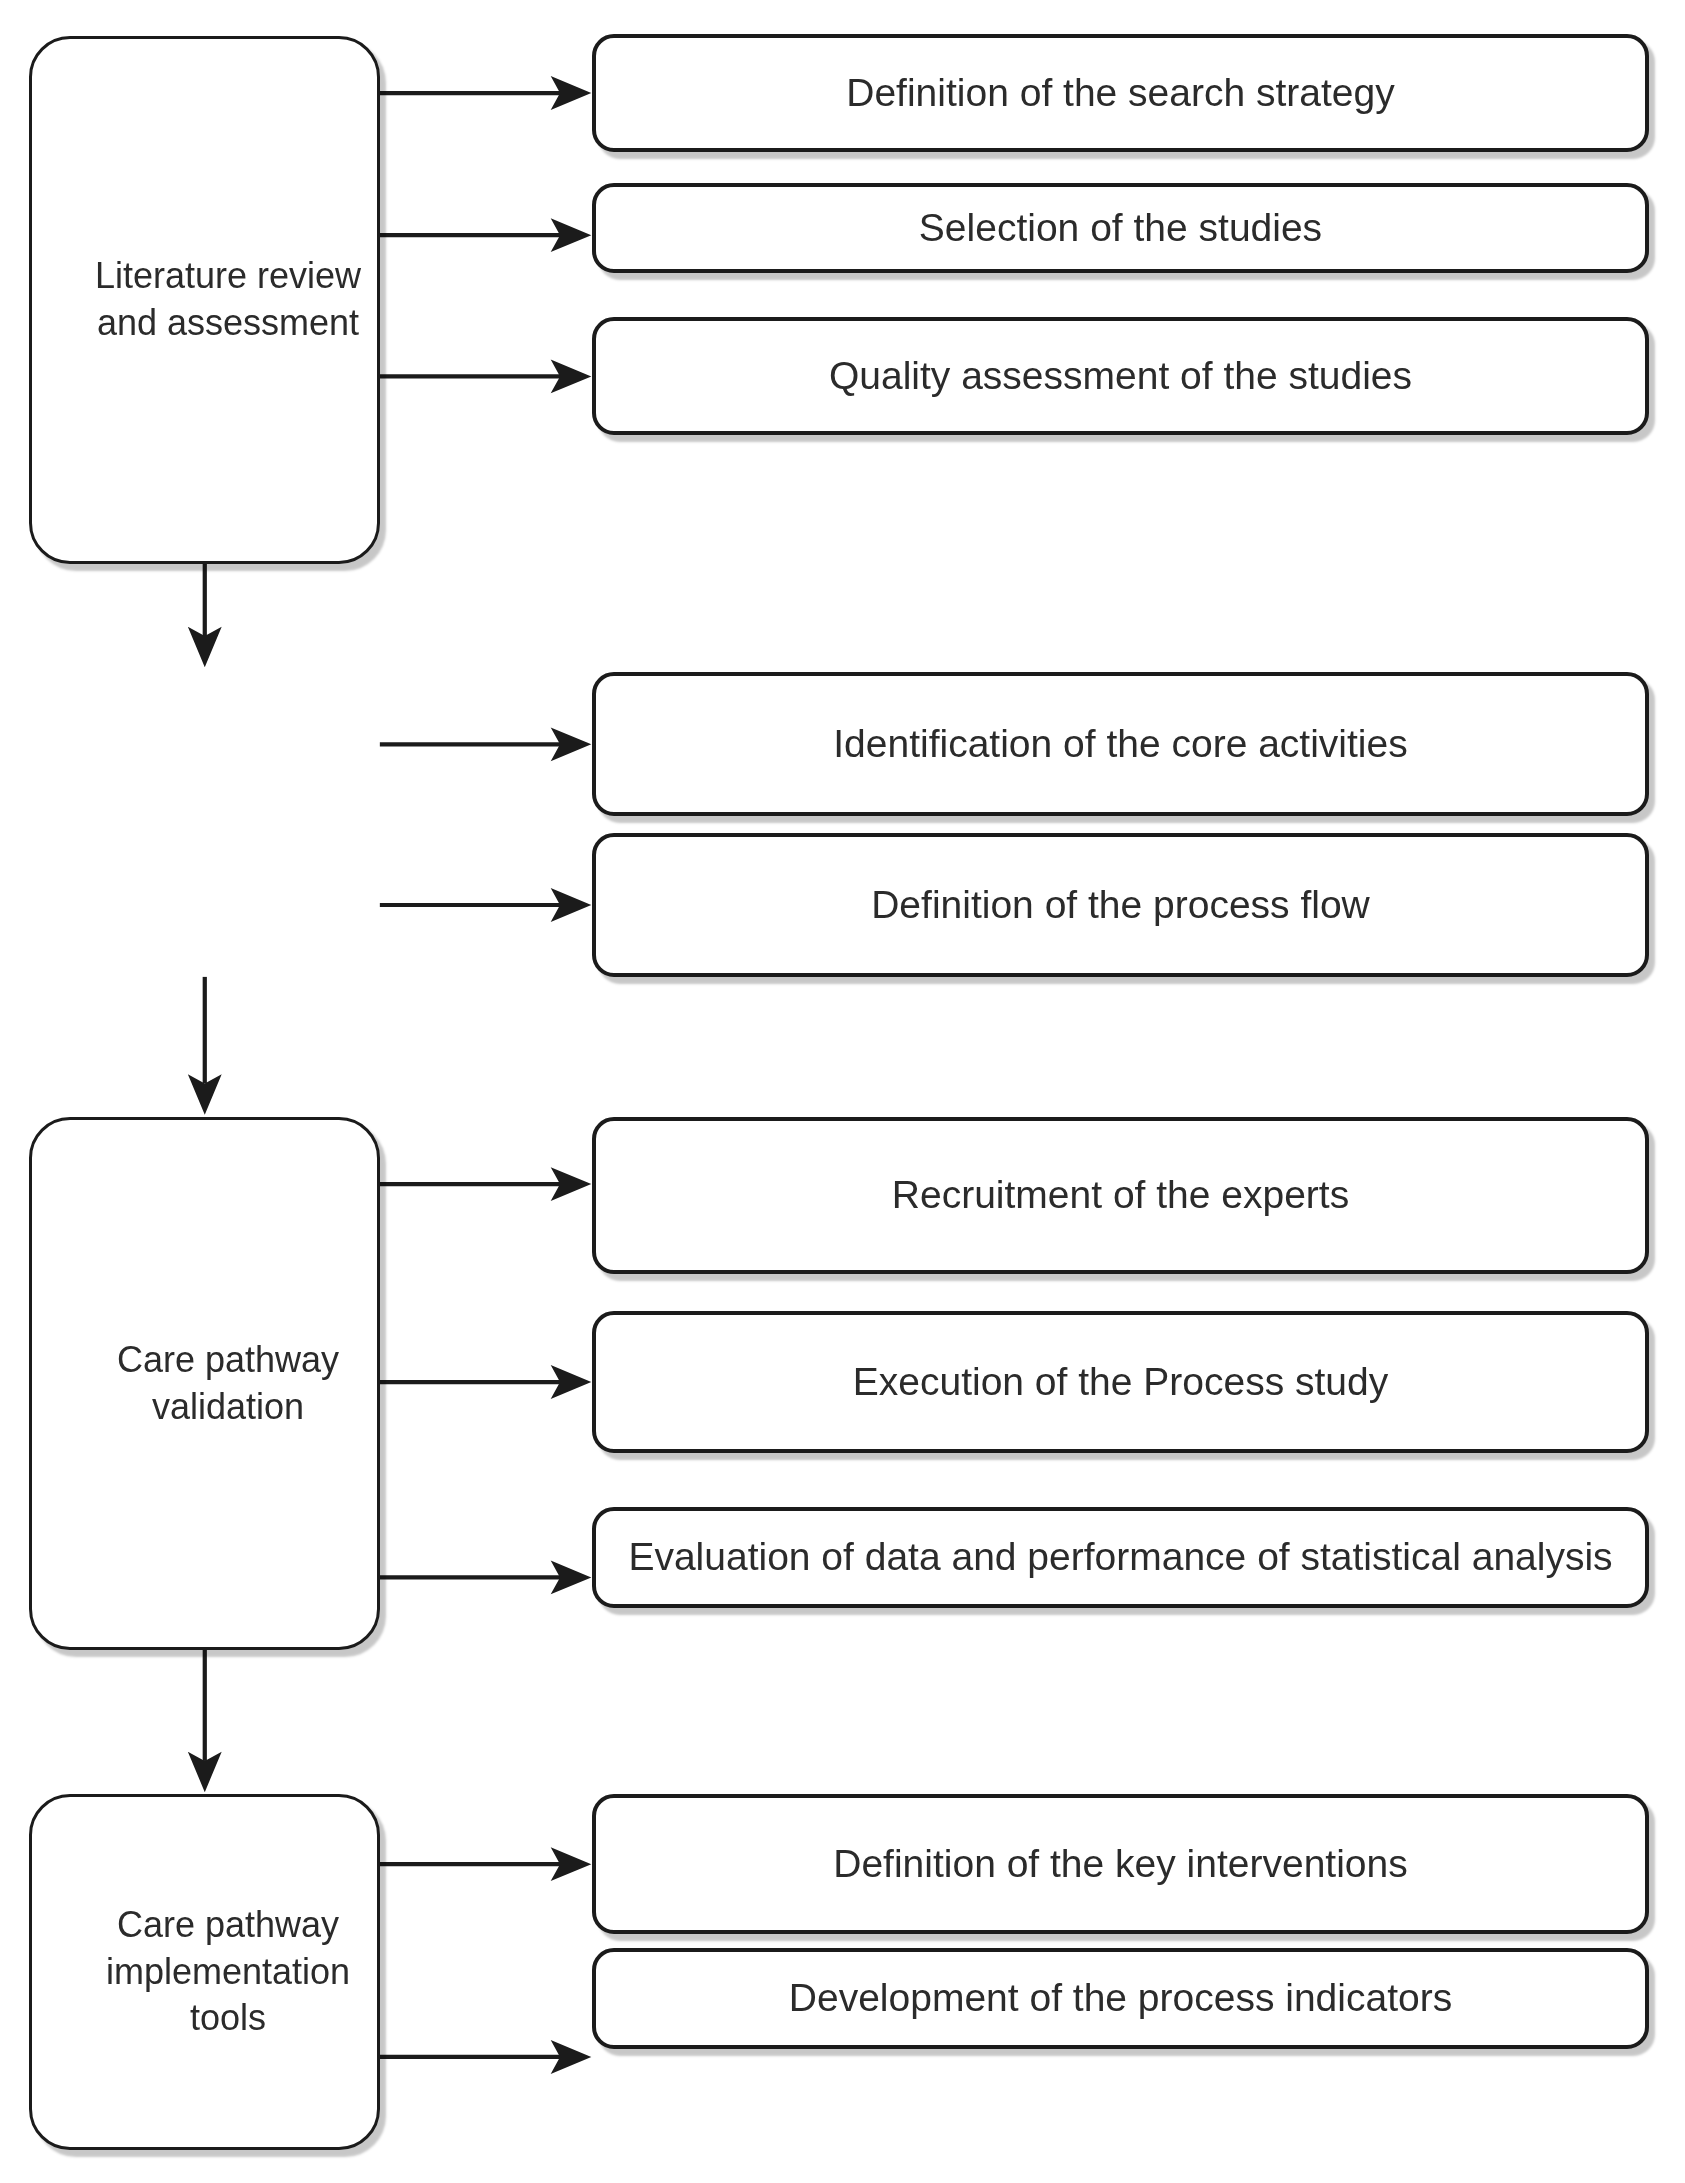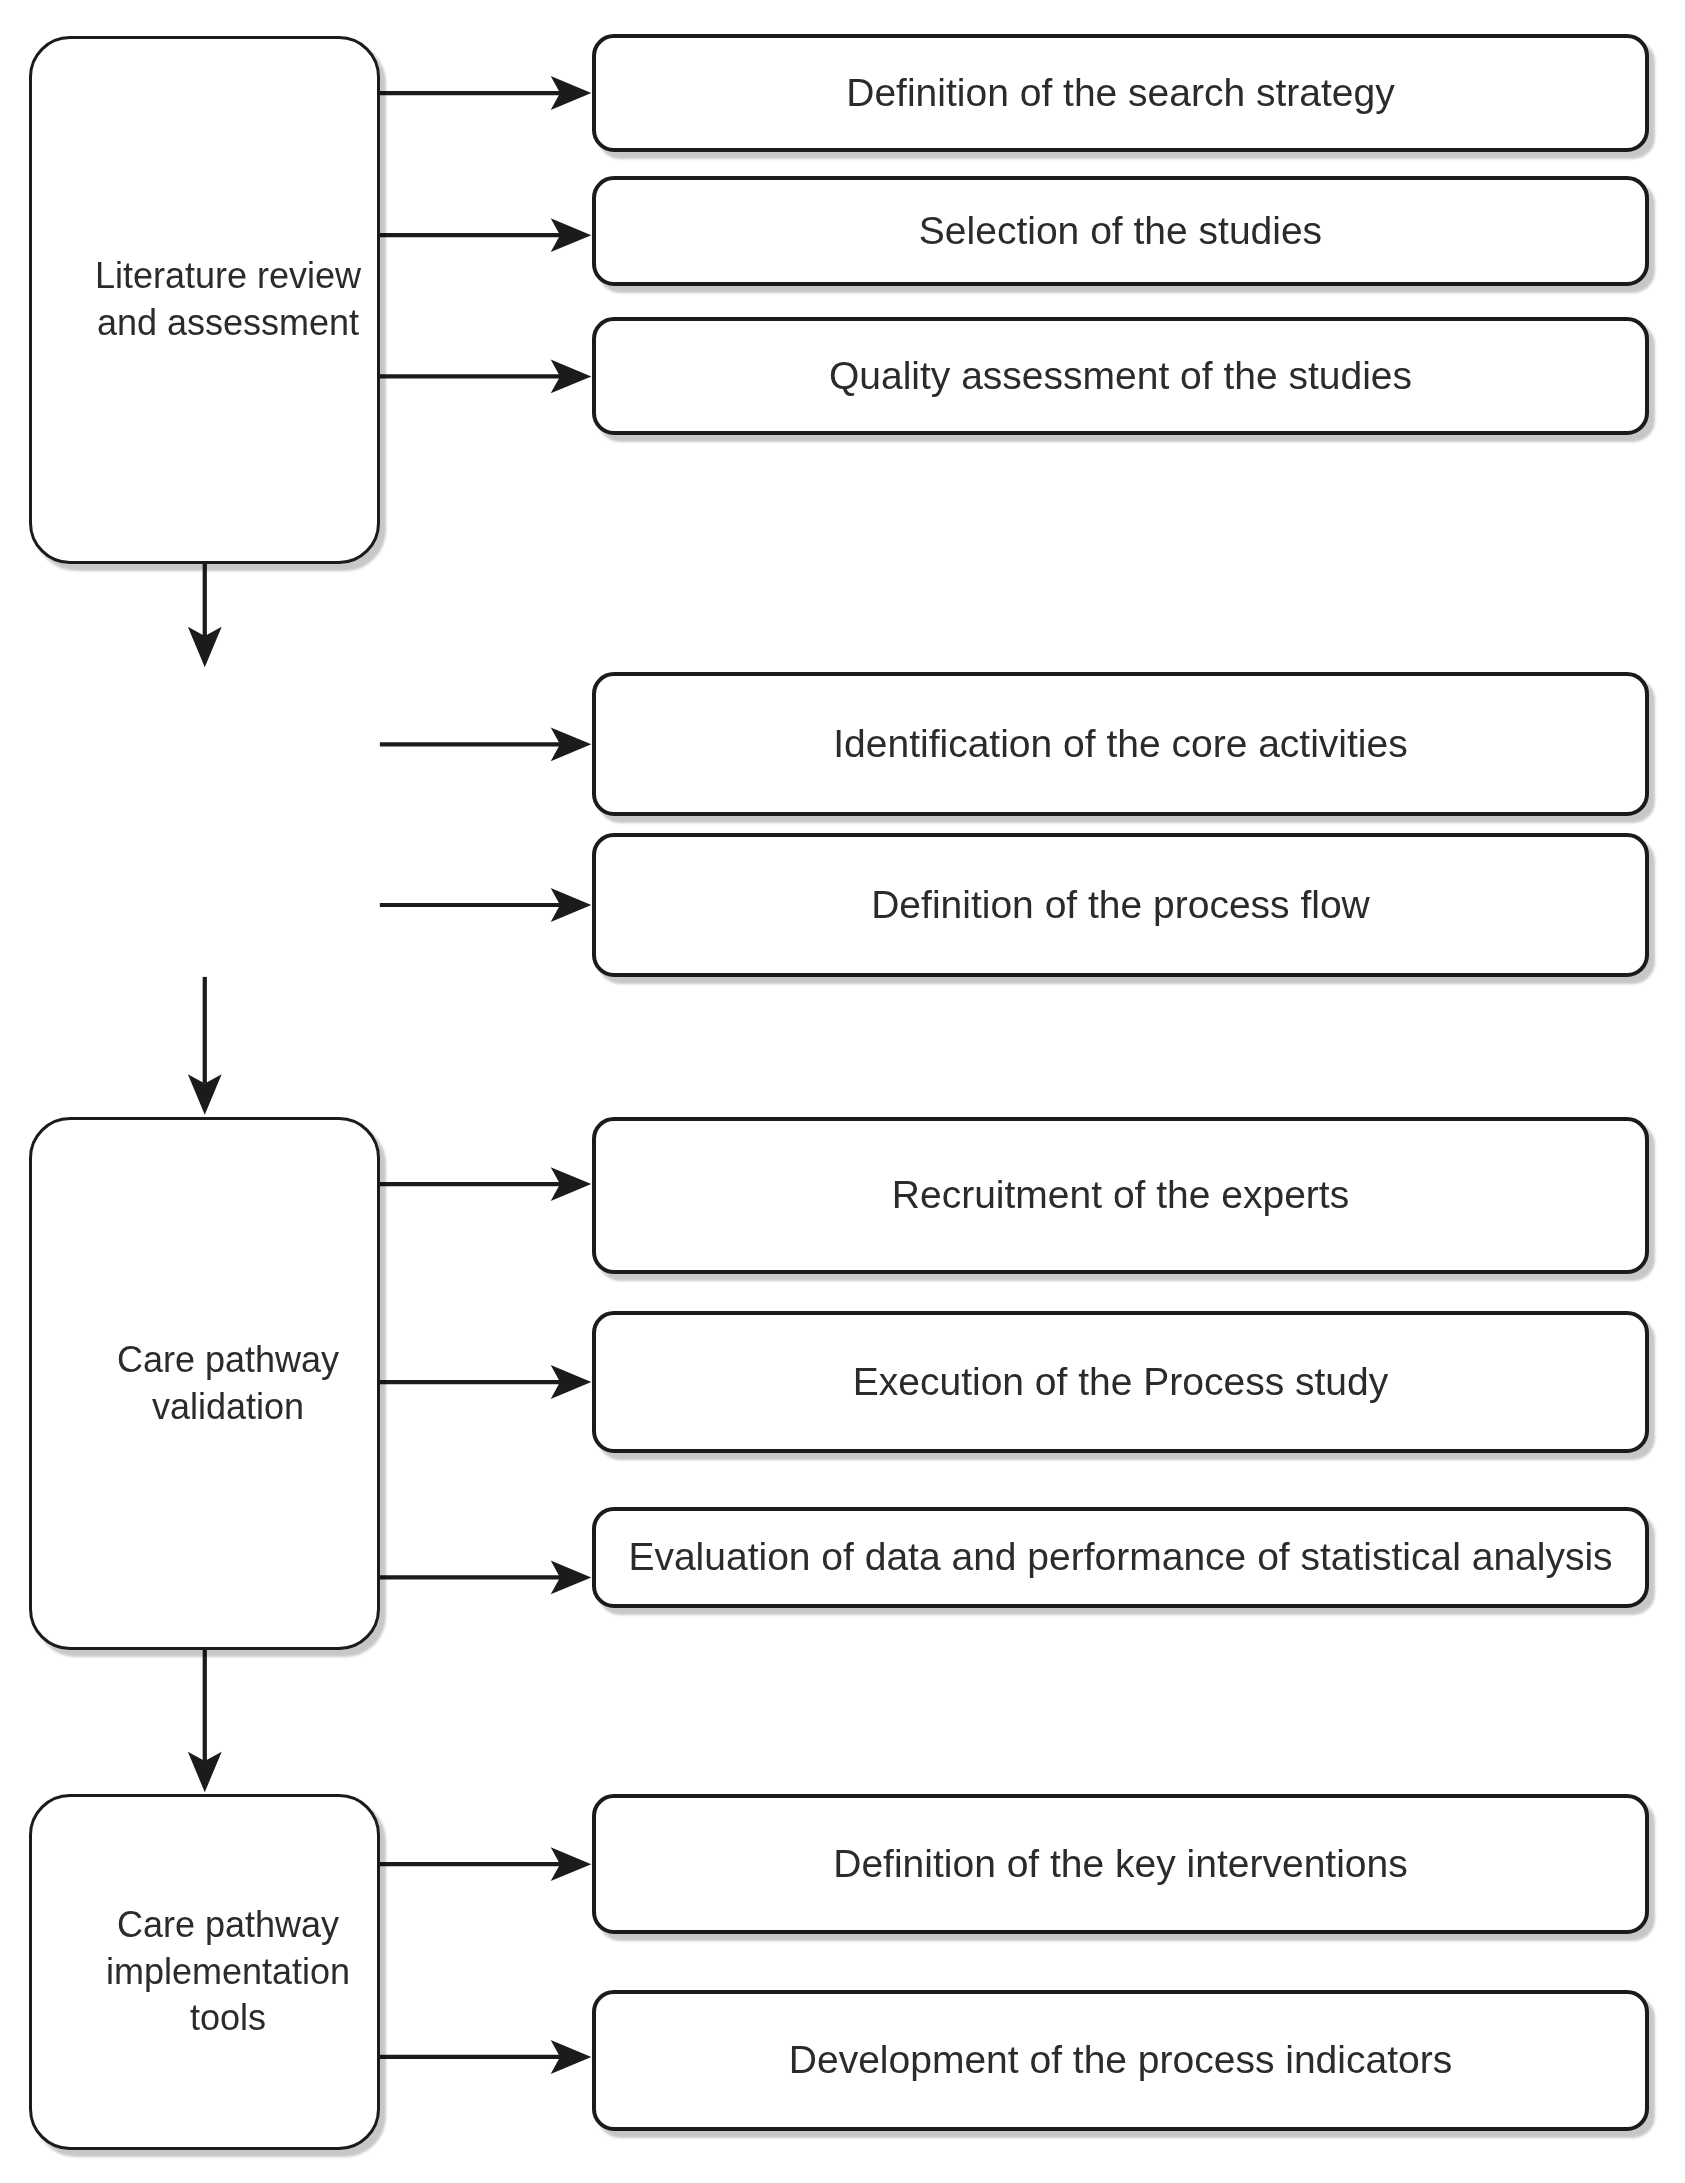--- a/index.html
+++ b/index.html
@@ -125,21 +125,21 @@
 
   <div class="box stage" style="top:1794px;height:356px">
     <div class="label">Care pathway
 implementation
 tools</div>
   </div>
 
   <div class="box step" style="top:34px;height:118px">
     <div class="label">Definition of the search strategy</div>
   </div>
-  <div class="box step" style="top:176px;height:110px">
+  <div class="box step" style="top:183px;height:90px">
     <div class="label">Selection of the studies</div>
   </div>
   <div class="box step" style="top:317px;height:118px">
     <div class="label">Quality assessment of the studies</div>
   </div>
 
   <div class="box step" style="top:833px;height:144px">
     <div class="label">Definition of the process flow</div>
   </div>
   <div class="box step" style="top:672px;height:144px">
@@ -152,18 +152,18 @@
   <div class="box step" style="top:1311px;height:142px">
     <div class="label">Execution of the Process study</div>
   </div>
   <div class="box step" style="top:1507px;height:101px">
     <div class="label">Evaluation of data and performance of statistical analysis</div>
   </div>
 
   <div class="box step" style="top:1794px;height:140px">
     <div class="label">Definition of the key interventions</div>
   </div>
-  <div class="box step" style="top:1990px;height:141px">
+  <div class="box step" style="top:1948px;height:101px">
     <div class="label">Development of the process indicators</div>
   </div>
 
 </div>
 
 
 </body></html>

